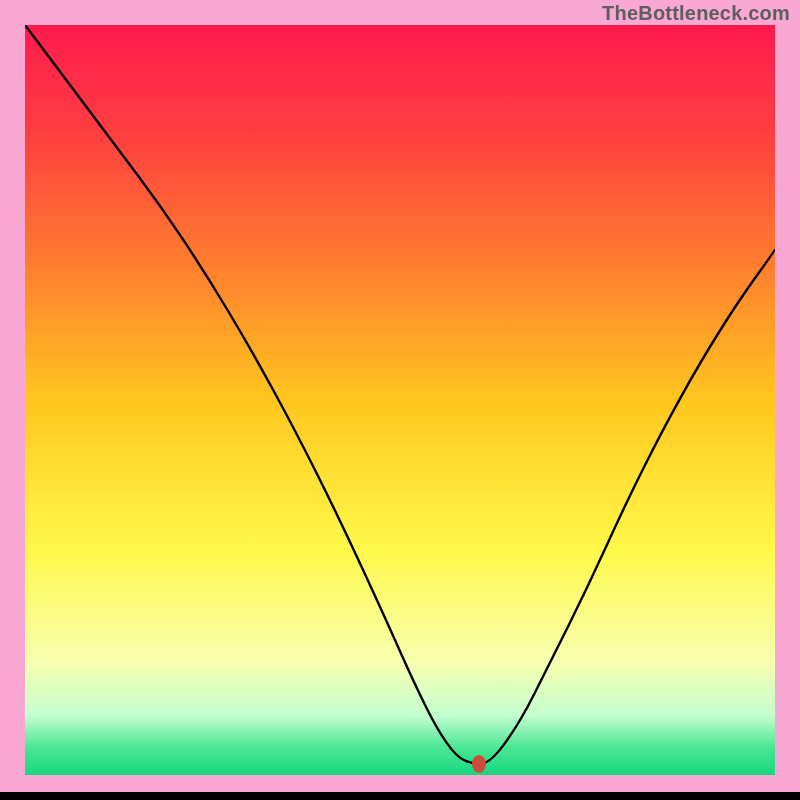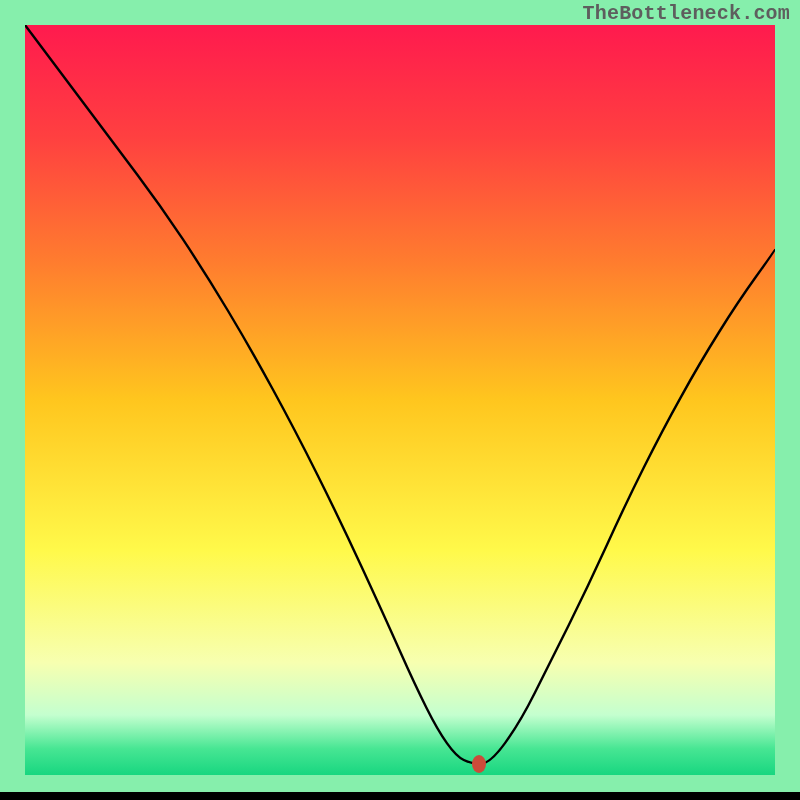--- a/index.html
+++ b/index.html
@@ -8,22 +8,21 @@
     width: 800px;
     height: 800px;
     background: #000;
     font-family: Arial, Helvetica, sans-serif;
     overflow: hidden;
   }
   .frame {
     position: relative;
     width: 800px;
     height: 792px;
-    background: #86efac;
-    font-family: Liberation Mono, monospace;
+    background: #f9a8d4;
   }
   .watermark {
     position: absolute;
     top: 2px;
     right: 10px;
     color: #5e5e5e;
     font-size: 20px;
     font-weight: 600;
     letter-spacing: 0.2px;
     z-index: 5;

